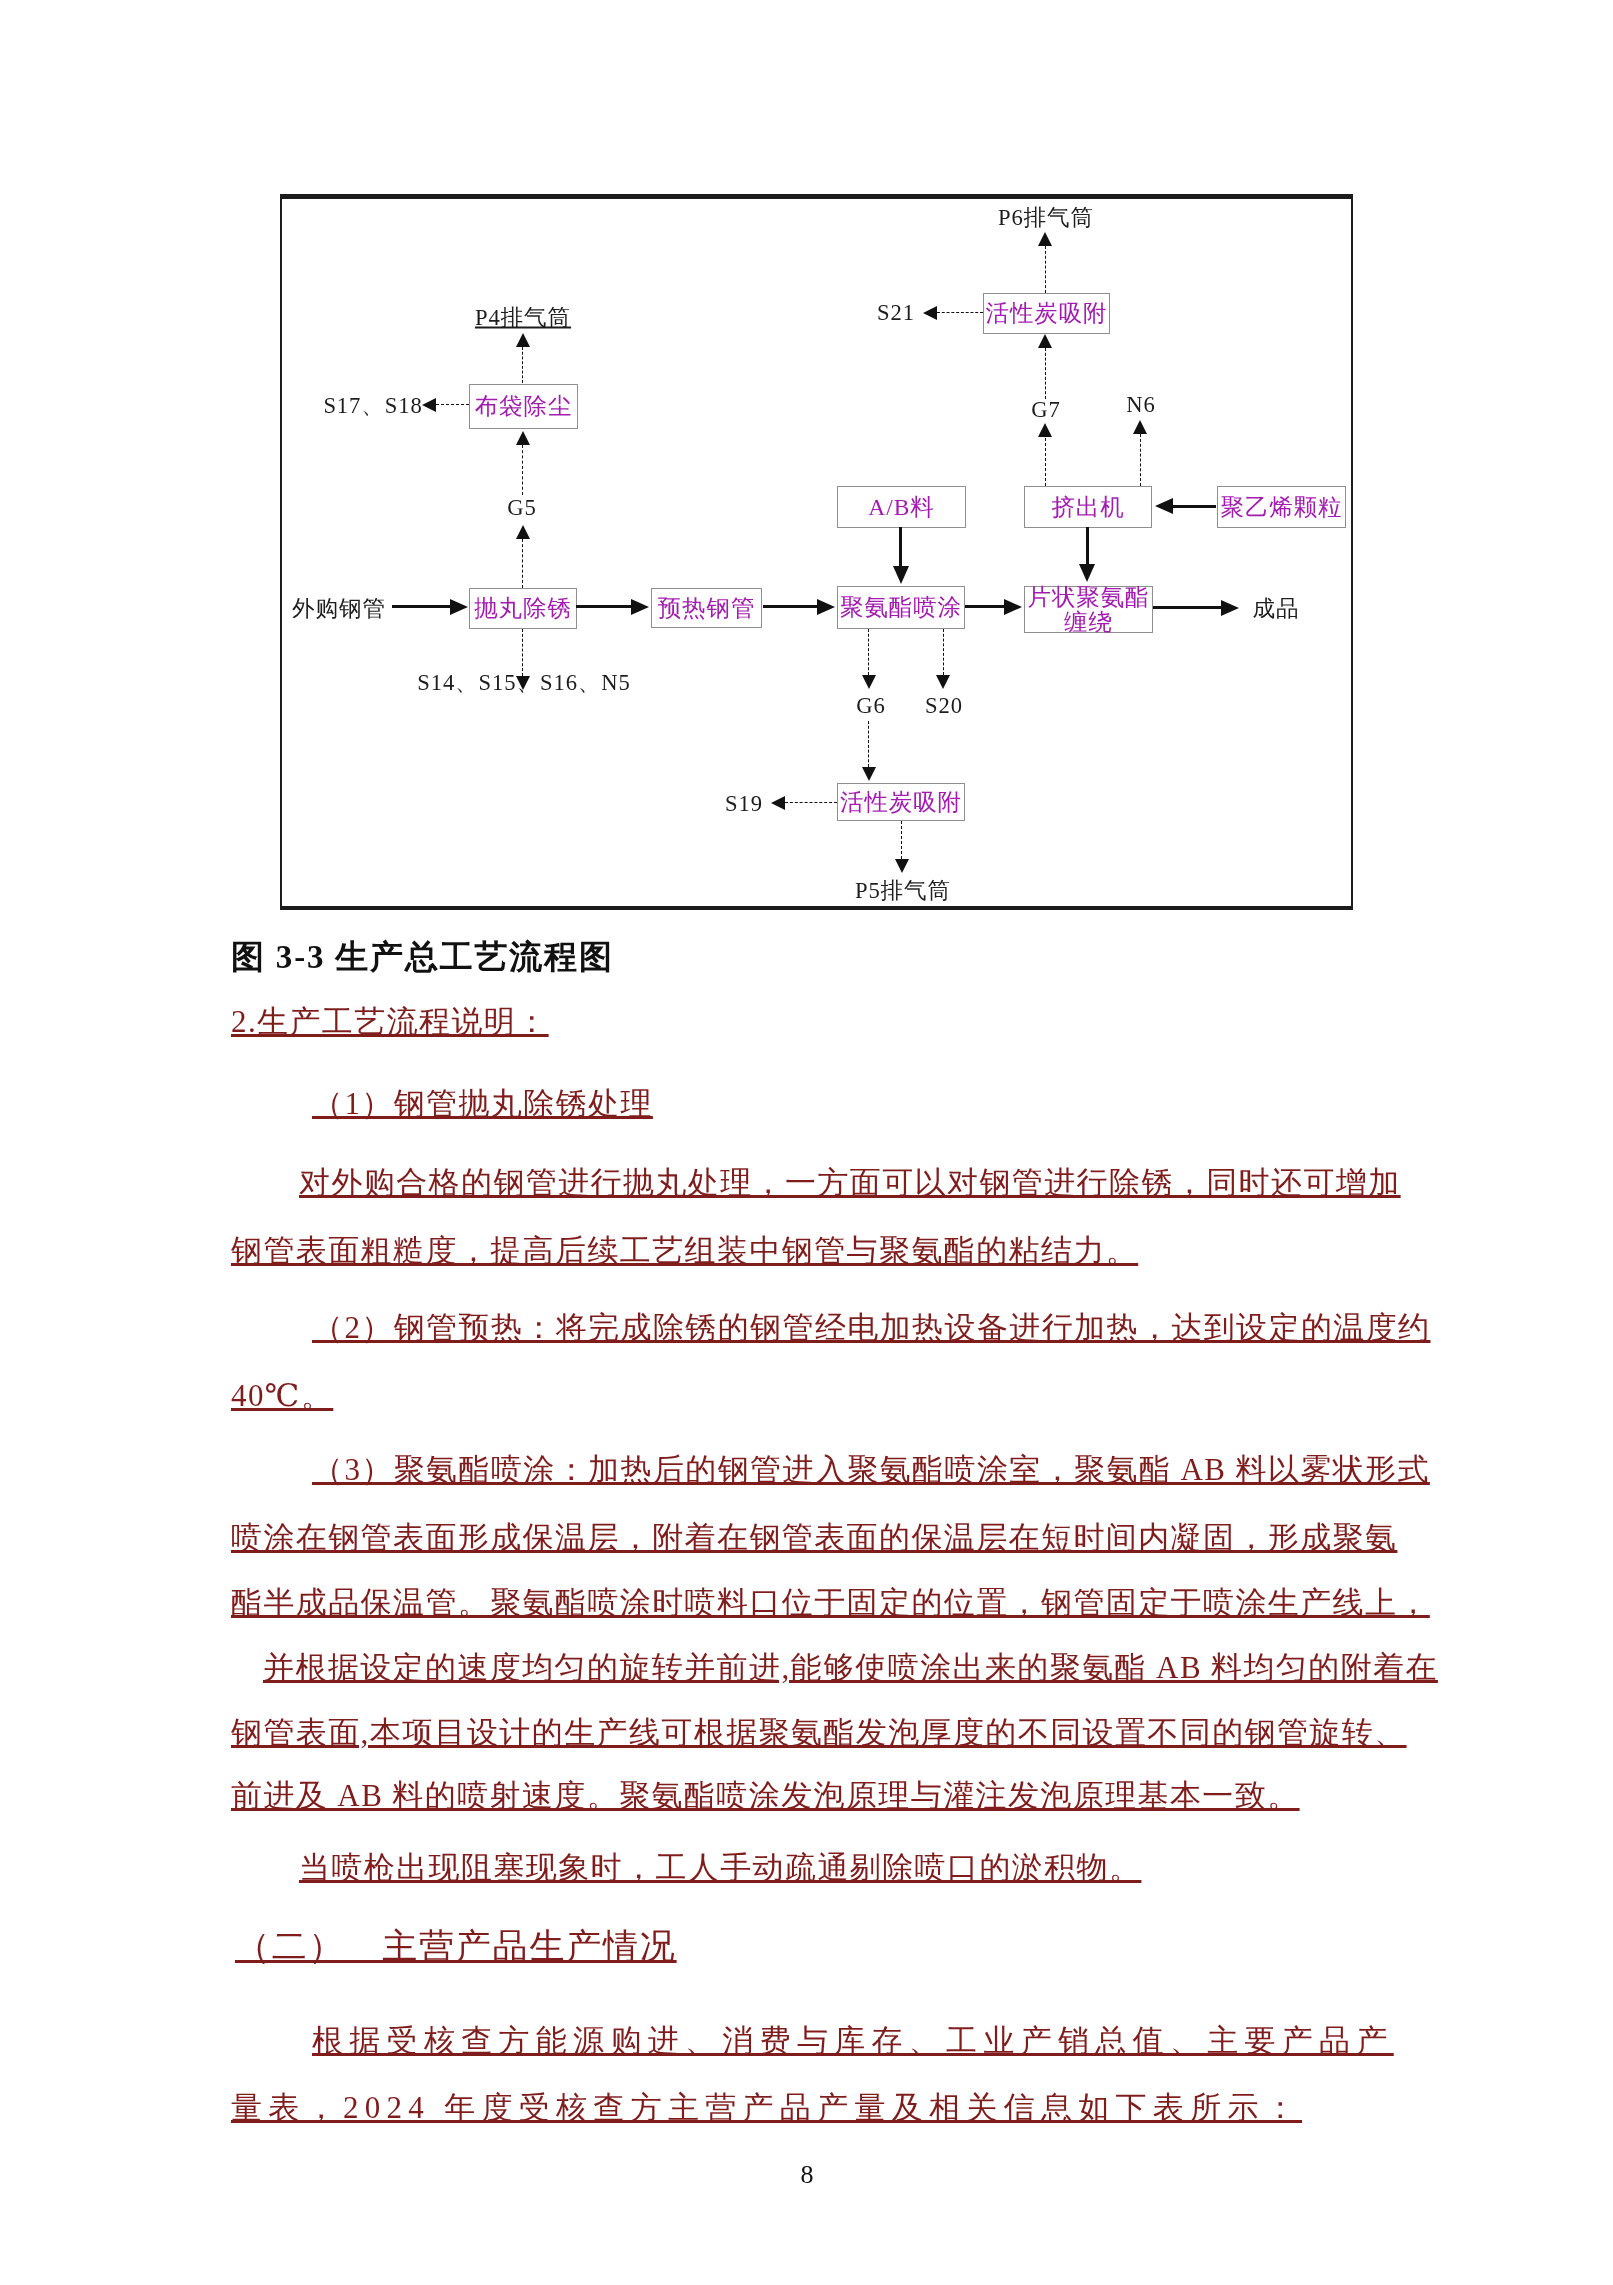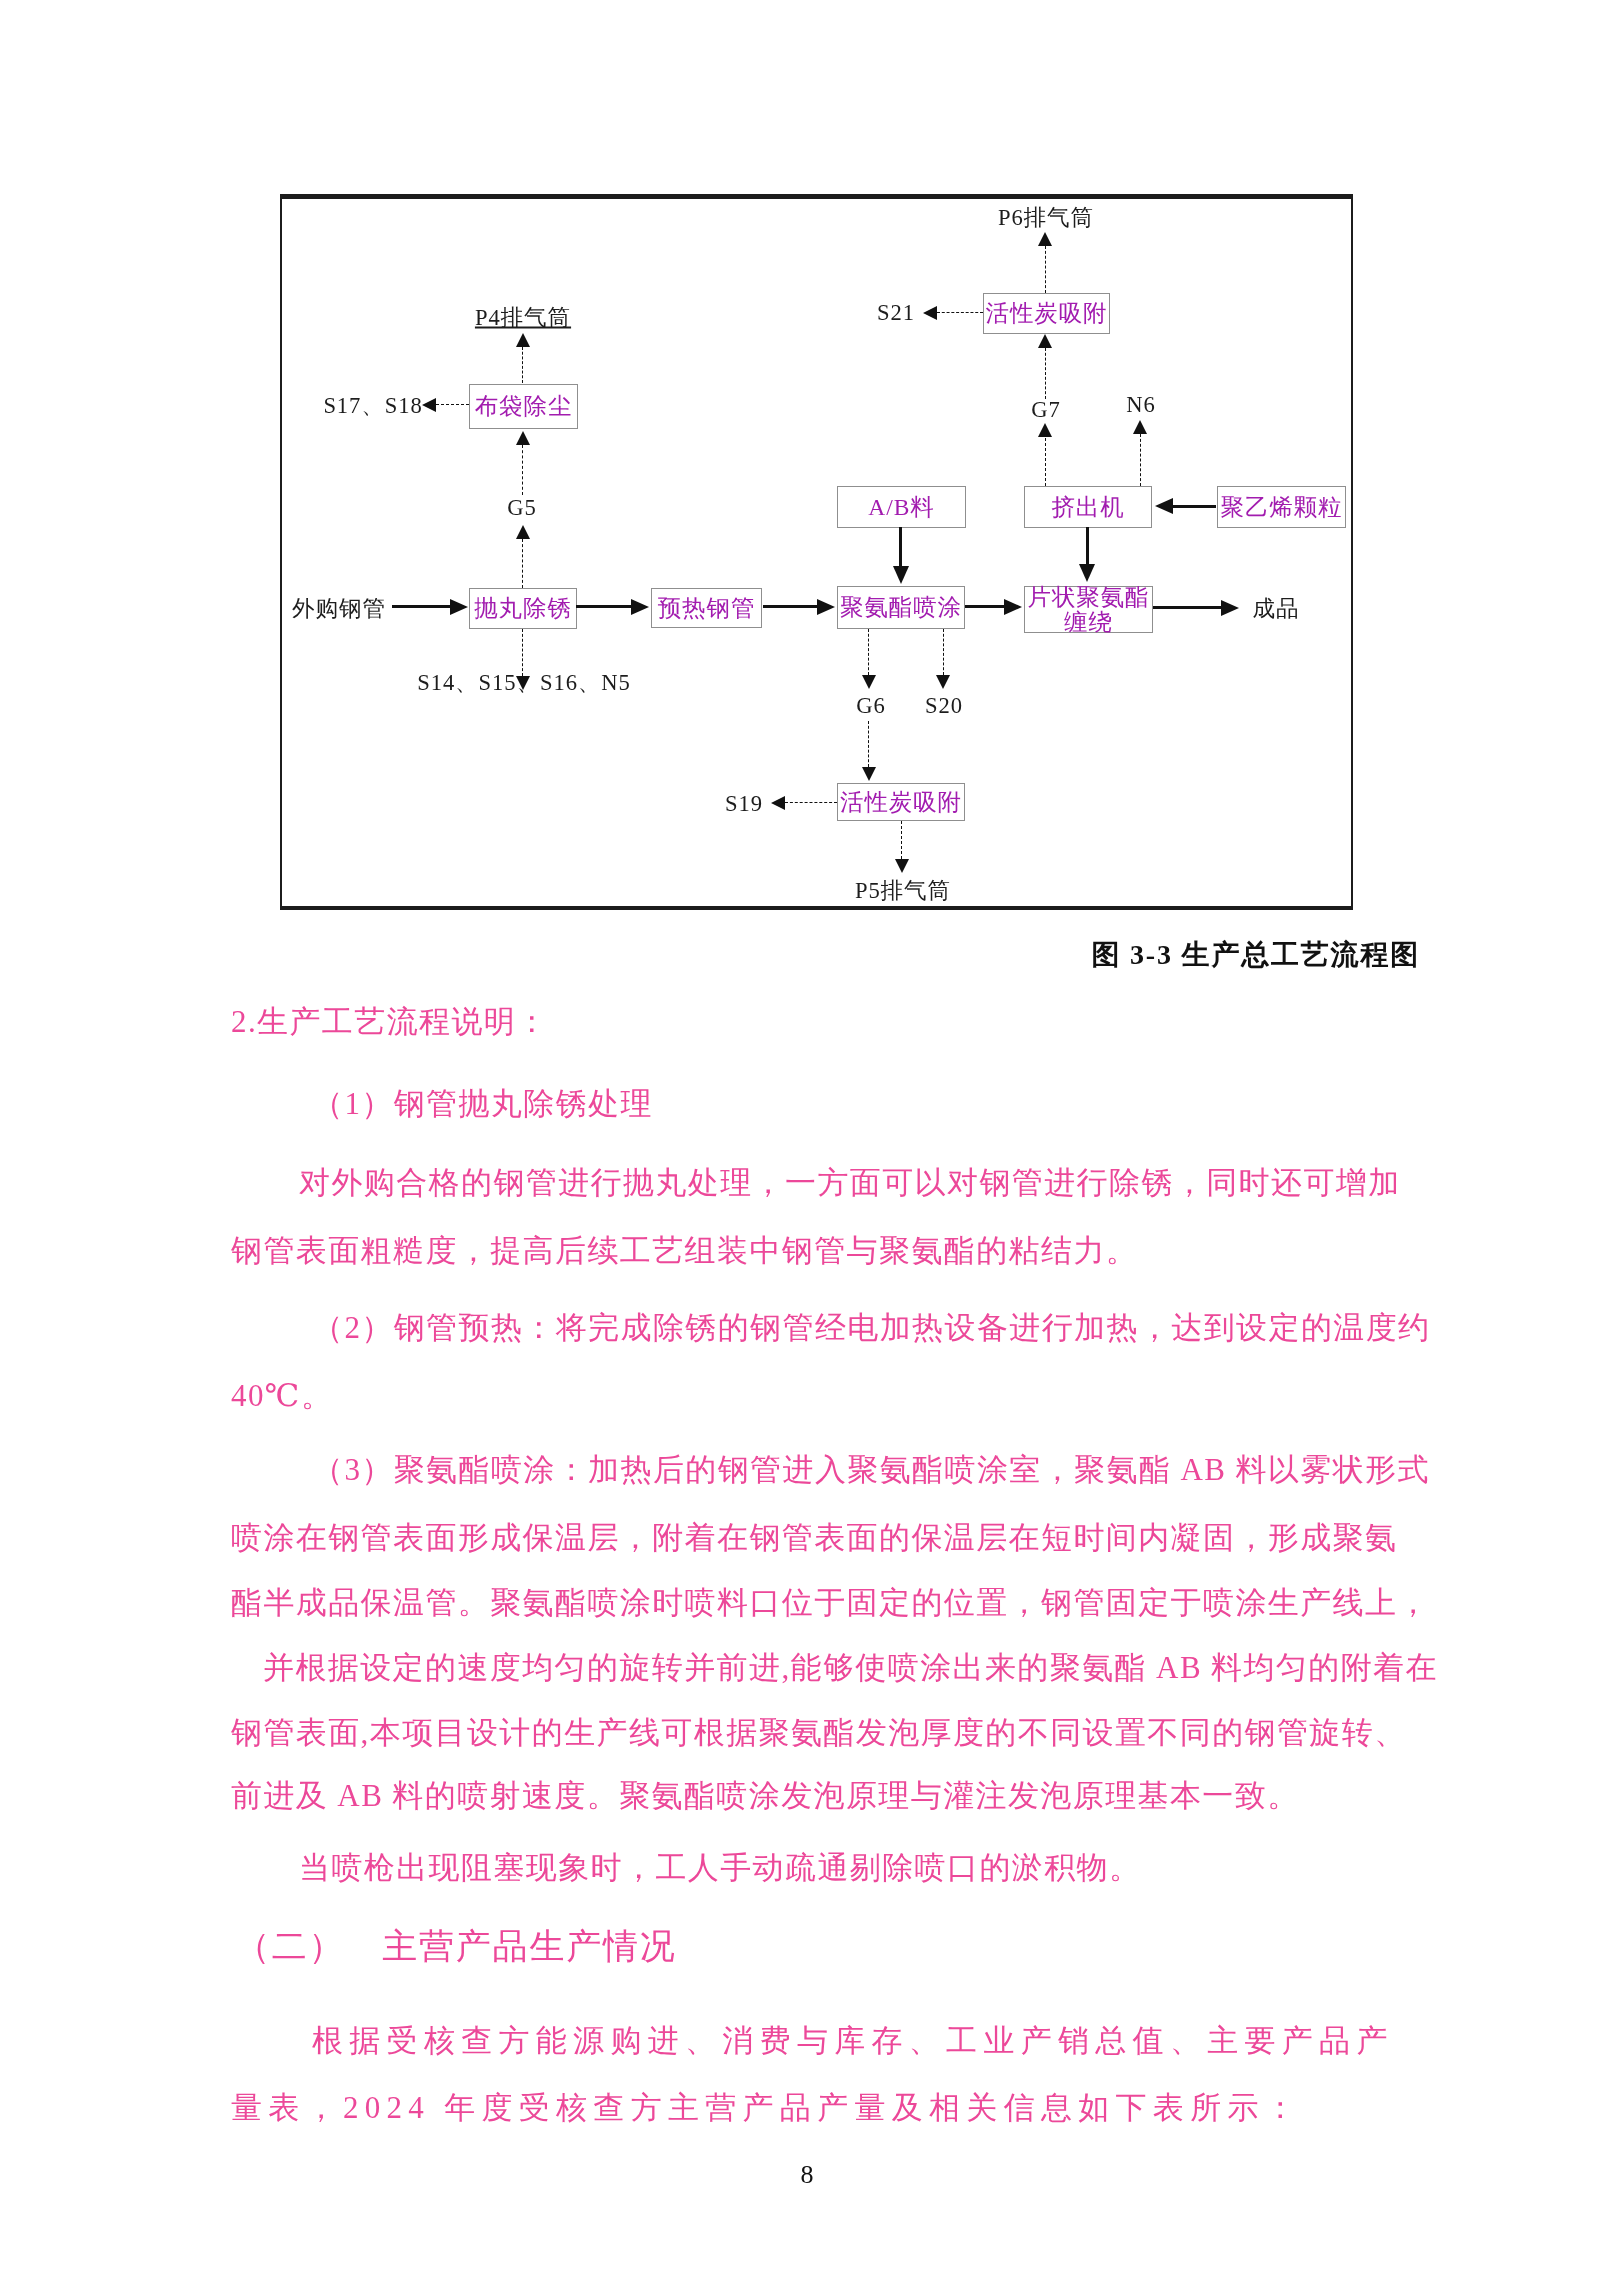--- a/index.html
+++ b/index.html
@@ -47,33 +47,34 @@
     white-space: nowrap;
     letter-spacing: 0.9px;
   }
   .flow-line { position: absolute; height: 0; width: 0; }
   .flow-head { position: absolute; width: 0; height: 0; }
   
   .caption {
     position: absolute;
     left: 231px; top: 941px;
     width: 1189px;
-    text-align: right;
-    font-size: 28px;
+    text-align: left;
+    font-size: 33px;
     font-weight: 700;
     letter-spacing: 1.8px;
     line-height: 1;
   }
   .doc-line {
     position: absolute;
     font-size: 31px;
     line-height: 1.15;
     letter-spacing: 1.4px;
     white-space: nowrap;
-    color: #ec4899;
+    color: #7f1d1d;
+    text-decoration: underline;
   }
   .doc-line.heading { font-size: 35px; letter-spacing: 1.8px; }
   .doc-line.spread { letter-spacing: 6.3px; }
   .page-number {
     position: absolute;
     left: 0; top: 2160px;
     width: 1614px;
     text-align: center;
     font-size: 26px;
     color: #111;

